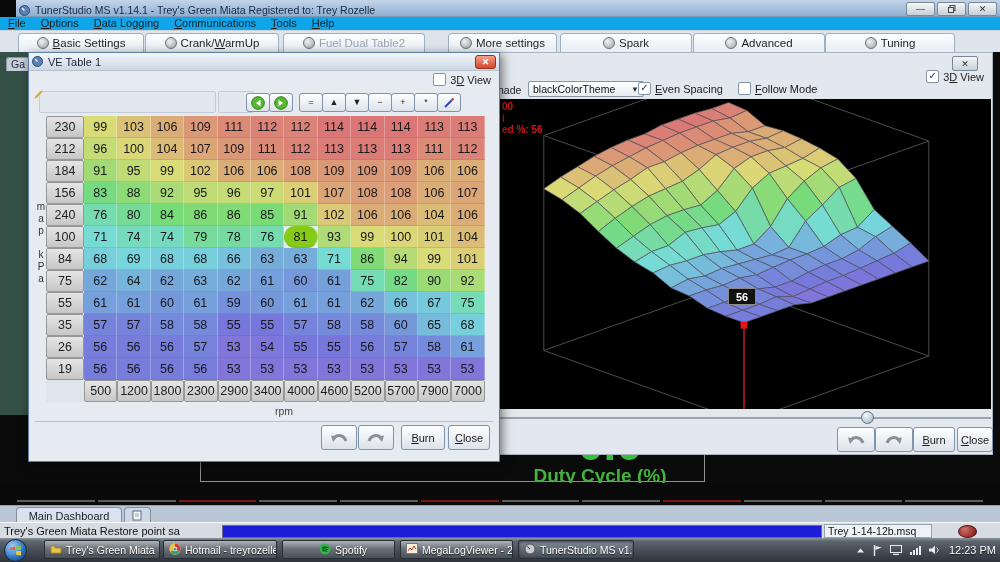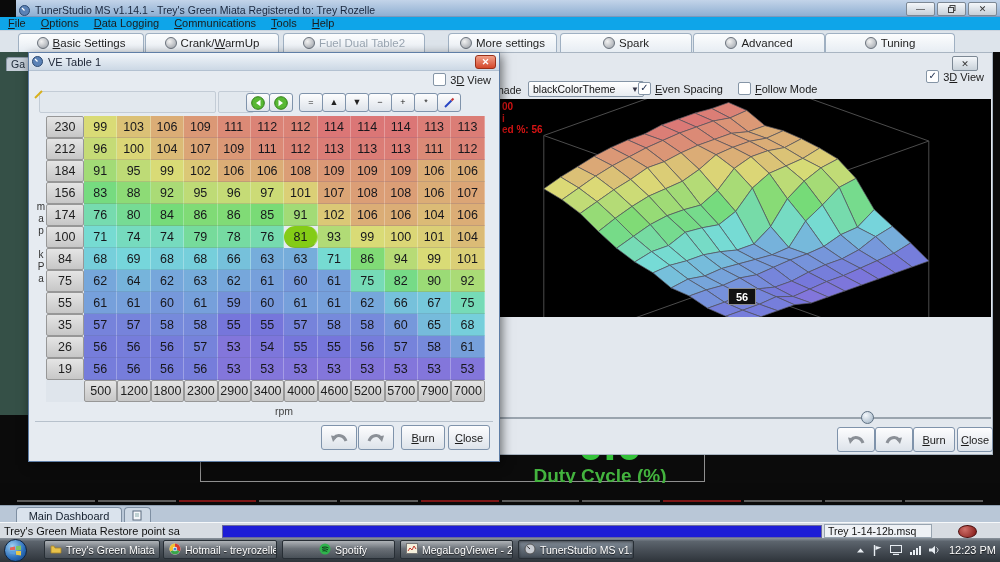--- a/index.html
+++ b/index.html
@@ -29,21 +29,21 @@
   .ind.alert{background:#c12020;color:#701010;border-color:#7c1616;}
   .ind.small{font-size:8.5px;}
   
   .pane3d{position:absolute;left:495px;top:0;width:498px;height:403px;background:#e3e8ee;border:1px solid #a9b5c2;box-sizing:border-box;}
   .pane-close{position:absolute;right:14px;top:3px;width:24px;height:13px;background:linear-gradient(#f4f7fa,#c9d2da);border:1px solid #7c8894;border-radius:2px;font-size:9px;color:#333;display:flex;align-items:center;justify-content:center;}
   .chk-row{position:absolute;display:flex;align-items:center;gap:4px;font-size:11px;color:#1c1c1c;}
   .chk{width:11px;height:11px;background:#fff;border:1px solid #8595a6;border-radius:2px;font-size:10px;line-height:10px;text-align:center;color:#1a2a4a;}
   .dropdown{position:absolute;left:32px;top:28px;width:116px;height:16px;background:linear-gradient(#ffffff,#e7ebf0);border:1px solid #8595a6;border-radius:2px;font-size:10.5px;color:#111;display:flex;align-items:center;padding:0 4px;box-sizing:border-box;}
   .dropdown .caret{margin-left:auto;font-size:8px;color:#334;}
   .pane-label{position:absolute;font-size:10.5px;color:#1c1c1c;}
-  .plot{position:absolute;left:3px;top:46px;width:492px;height:218px;background:#000;overflow:hidden;}
+  .plot{position:absolute;left:3px;top:46px;width:492px;height:310px;background:#000;overflow:hidden;}
   .info-lines{position:absolute;left:3px;top:2px;font-size:10px;font-weight:bold;color:#d81414;line-height:11.5px;}
   .sel-label{position:absolute;left:229px;top:189px;width:26px;height:15px;background:#111;border:1px solid #8a8a8a;color:#fff;font-size:11px;font-weight:bold;display:flex;align-items:center;justify-content:center;}
   .slider{position:absolute;left:3px;top:358px;width:492px;height:13px;}
   .slider .track{position:absolute;left:0;right:0;top:6px;height:2px;background:#9aa4ae;}
   .slider .handle{position:absolute;left:362px;top:0;width:13px;height:13px;border-radius:50%;background:radial-gradient(circle at 35% 30%,#f4f8fc,#9db0c2);border:1px solid #5f7183;box-sizing:border-box;}
   .btn{position:absolute;height:23px;background:linear-gradient(#fdfdfe,#dde3ea);border:1px solid #7f93ab;border-radius:3px;font-size:11px;color:#1a1a1a;display:flex;align-items:center;justify-content:center;}
   .icon-btn{display:flex;align-items:center;justify-content:center;}
   
   .dialog{position:absolute;left:28px;top:0;width:472px;height:410px;background:#e6ebf1;border:1px solid #5f7ea6;box-shadow:2px 3px 10px rgba(0,0,0,.55);box-sizing:border-box;}
   .dlg-title{position:absolute;left:0;top:0;right:0;height:17px;background:linear-gradient(#f2f6fa,#ccd8e5);border-bottom:1px solid #b3c1d1;display:flex;align-items:center;font-size:11px;color:#1a2233;}
@@ -432,21 +432,21 @@
           <div class="ve-cell" style="background: rgb(170, 219, 118);">92</div>
           <div class="ve-cell" style="background: rgb(190, 219, 118);">95</div>
           <div class="ve-cell" style="background: rgb(197, 219, 118);">96</div>
           <div class="ve-cell" style="background: rgb(204, 219, 118);">97</div>
           <div class="ve-cell" style="background: rgb(219, 207, 118);">101</div>
           <div class="ve-cell" style="background: rgb(219, 165, 118);">107</div>
           <div class="ve-cell" style="background: rgb(219, 158, 118);">108</div>
           <div class="ve-cell" style="background: rgb(219, 158, 118);">108</div>
           <div class="ve-cell" style="background: rgb(219, 173, 118);">106</div>
           <div class="ve-cell" style="background: rgb(219, 165, 118);">107</div>
-          <div class="ve-head">174</div>
+          <div class="ve-head">240</div>
           <div class="ve-cell" style="background: rgb(118, 219, 175);">76</div>
           <div class="ve-cell" style="background: rgb(118, 219, 148);">80</div>
           <div class="ve-cell" style="background: rgb(118, 219, 121);">84</div>
           <div class="ve-cell" style="background: rgb(128, 219, 118);">86</div>
           <div class="ve-cell" style="background: rgb(128, 219, 118);">86</div>
           <div class="ve-cell" style="background: rgb(121, 219, 118);">85</div>
           <div class="ve-cell" style="background: rgb(162, 219, 118);">91</div>
           <div class="ve-cell" style="background: rgb(219, 200, 118);">102</div>
           <div class="ve-cell" style="background: rgb(219, 173, 118);">106</div>
           <div class="ve-cell" style="background: rgb(219, 173, 118);">106</div>

